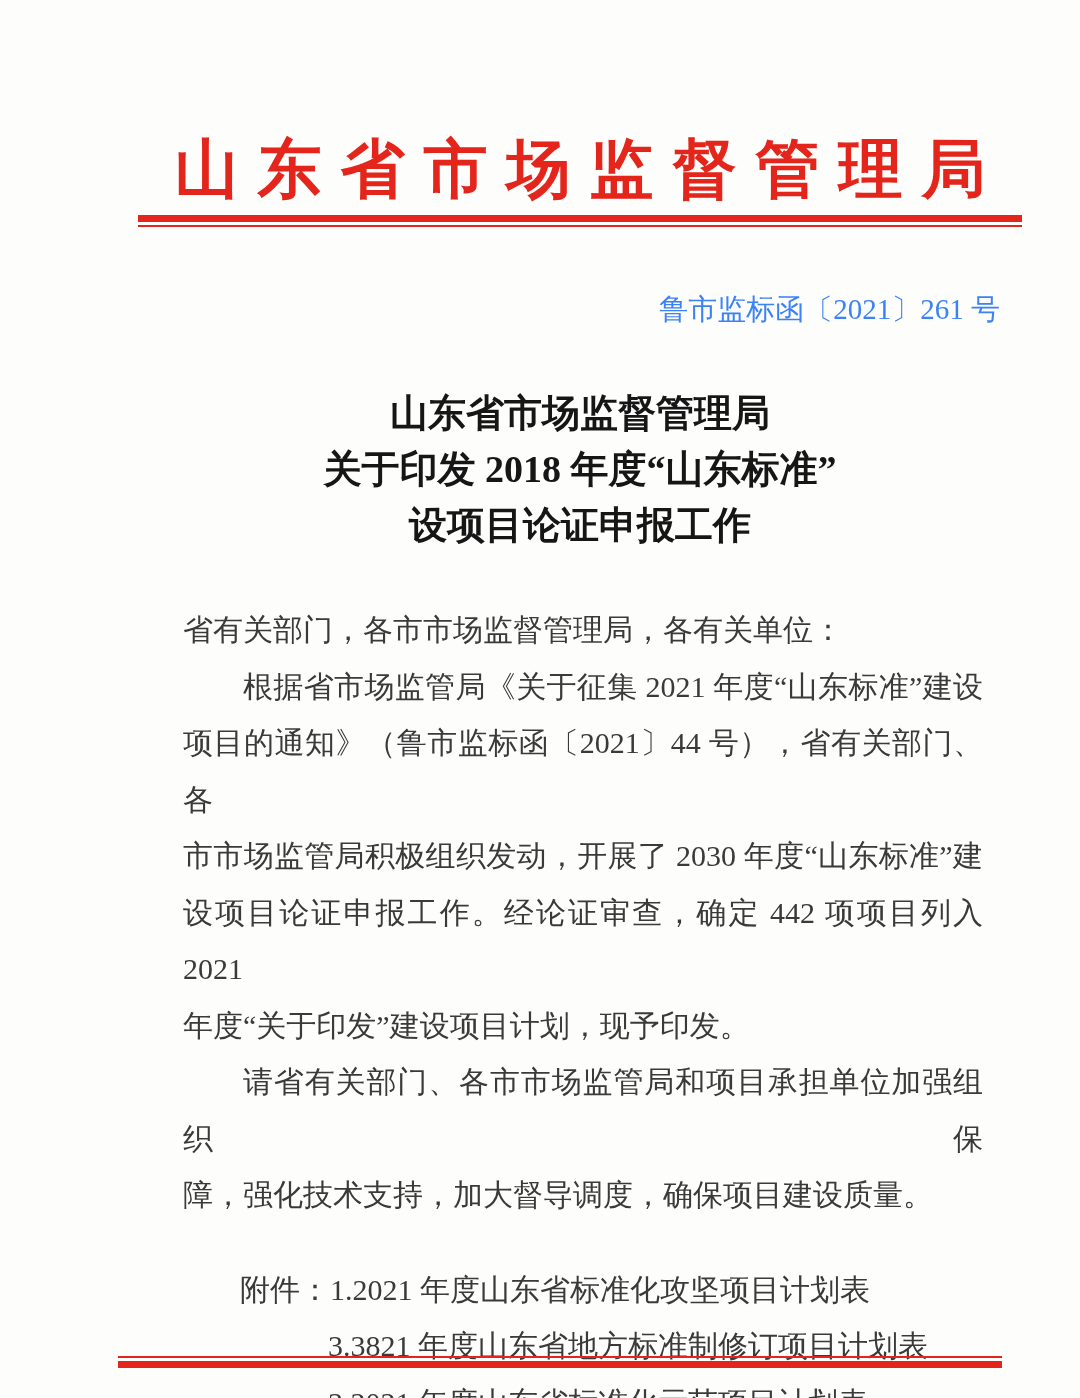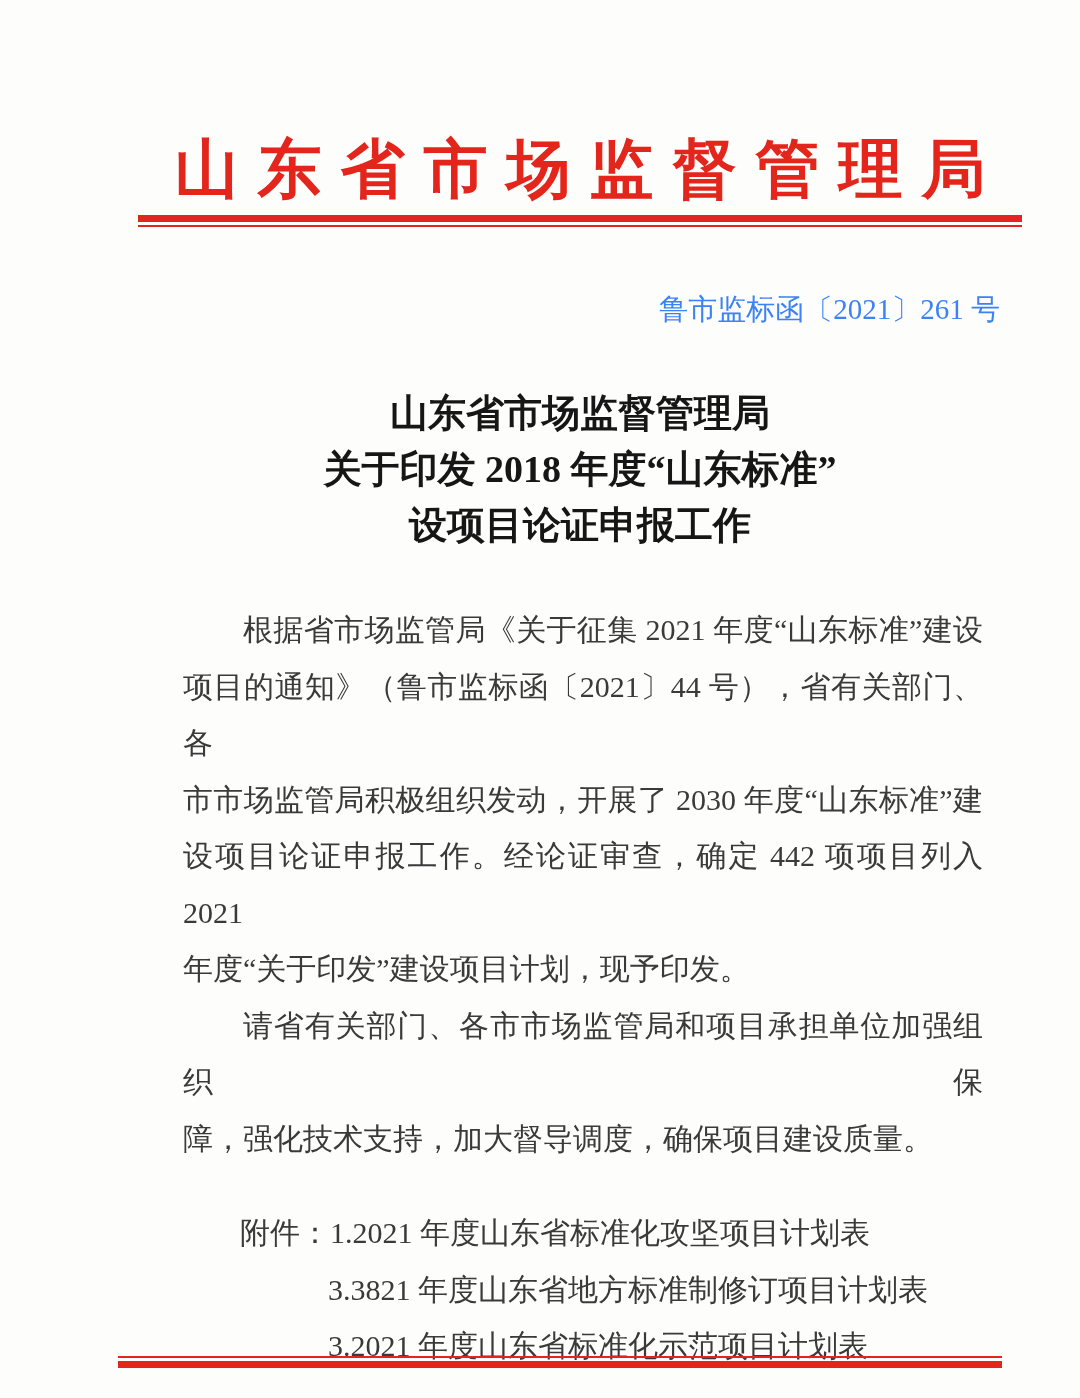--- a/index.html
+++ b/index.html
@@ -102,20 +102,21 @@
   <div class="doc-number">鲁市监标函〔2021〕261 号</div>
 
   <div class="doc-title">
     <div>山东省市场监督管理局</div>
     <div>关于印发 2018 年度“山东标准”</div>
     <div>设项目论证申报工作</div>
   </div>
 
   <main class="doc-body">
 
+    <div class="jline end">省有关部门，各市市场监督管理局，各有关单位：</div>
 
     <div>
       <div class="jline indent2">根据省市场监管局《关于征集 2021 年度“山东标准”建设</div>
       <div class="jline">项目的通知》（鲁市监标函〔2021〕44 号），省有关部门、各</div>
       <div class="jline">市市场监管局积极组织发动，开展了 2030 年度“山东标准”建</div>
       <div class="jline">设项目论证申报工作。经论证审查，确定 442 项项目列入 2021</div>
       <div class="jline end">年度“关于印发”建设项目计划，现予印发。</div>
     </div>
 
     <div>

